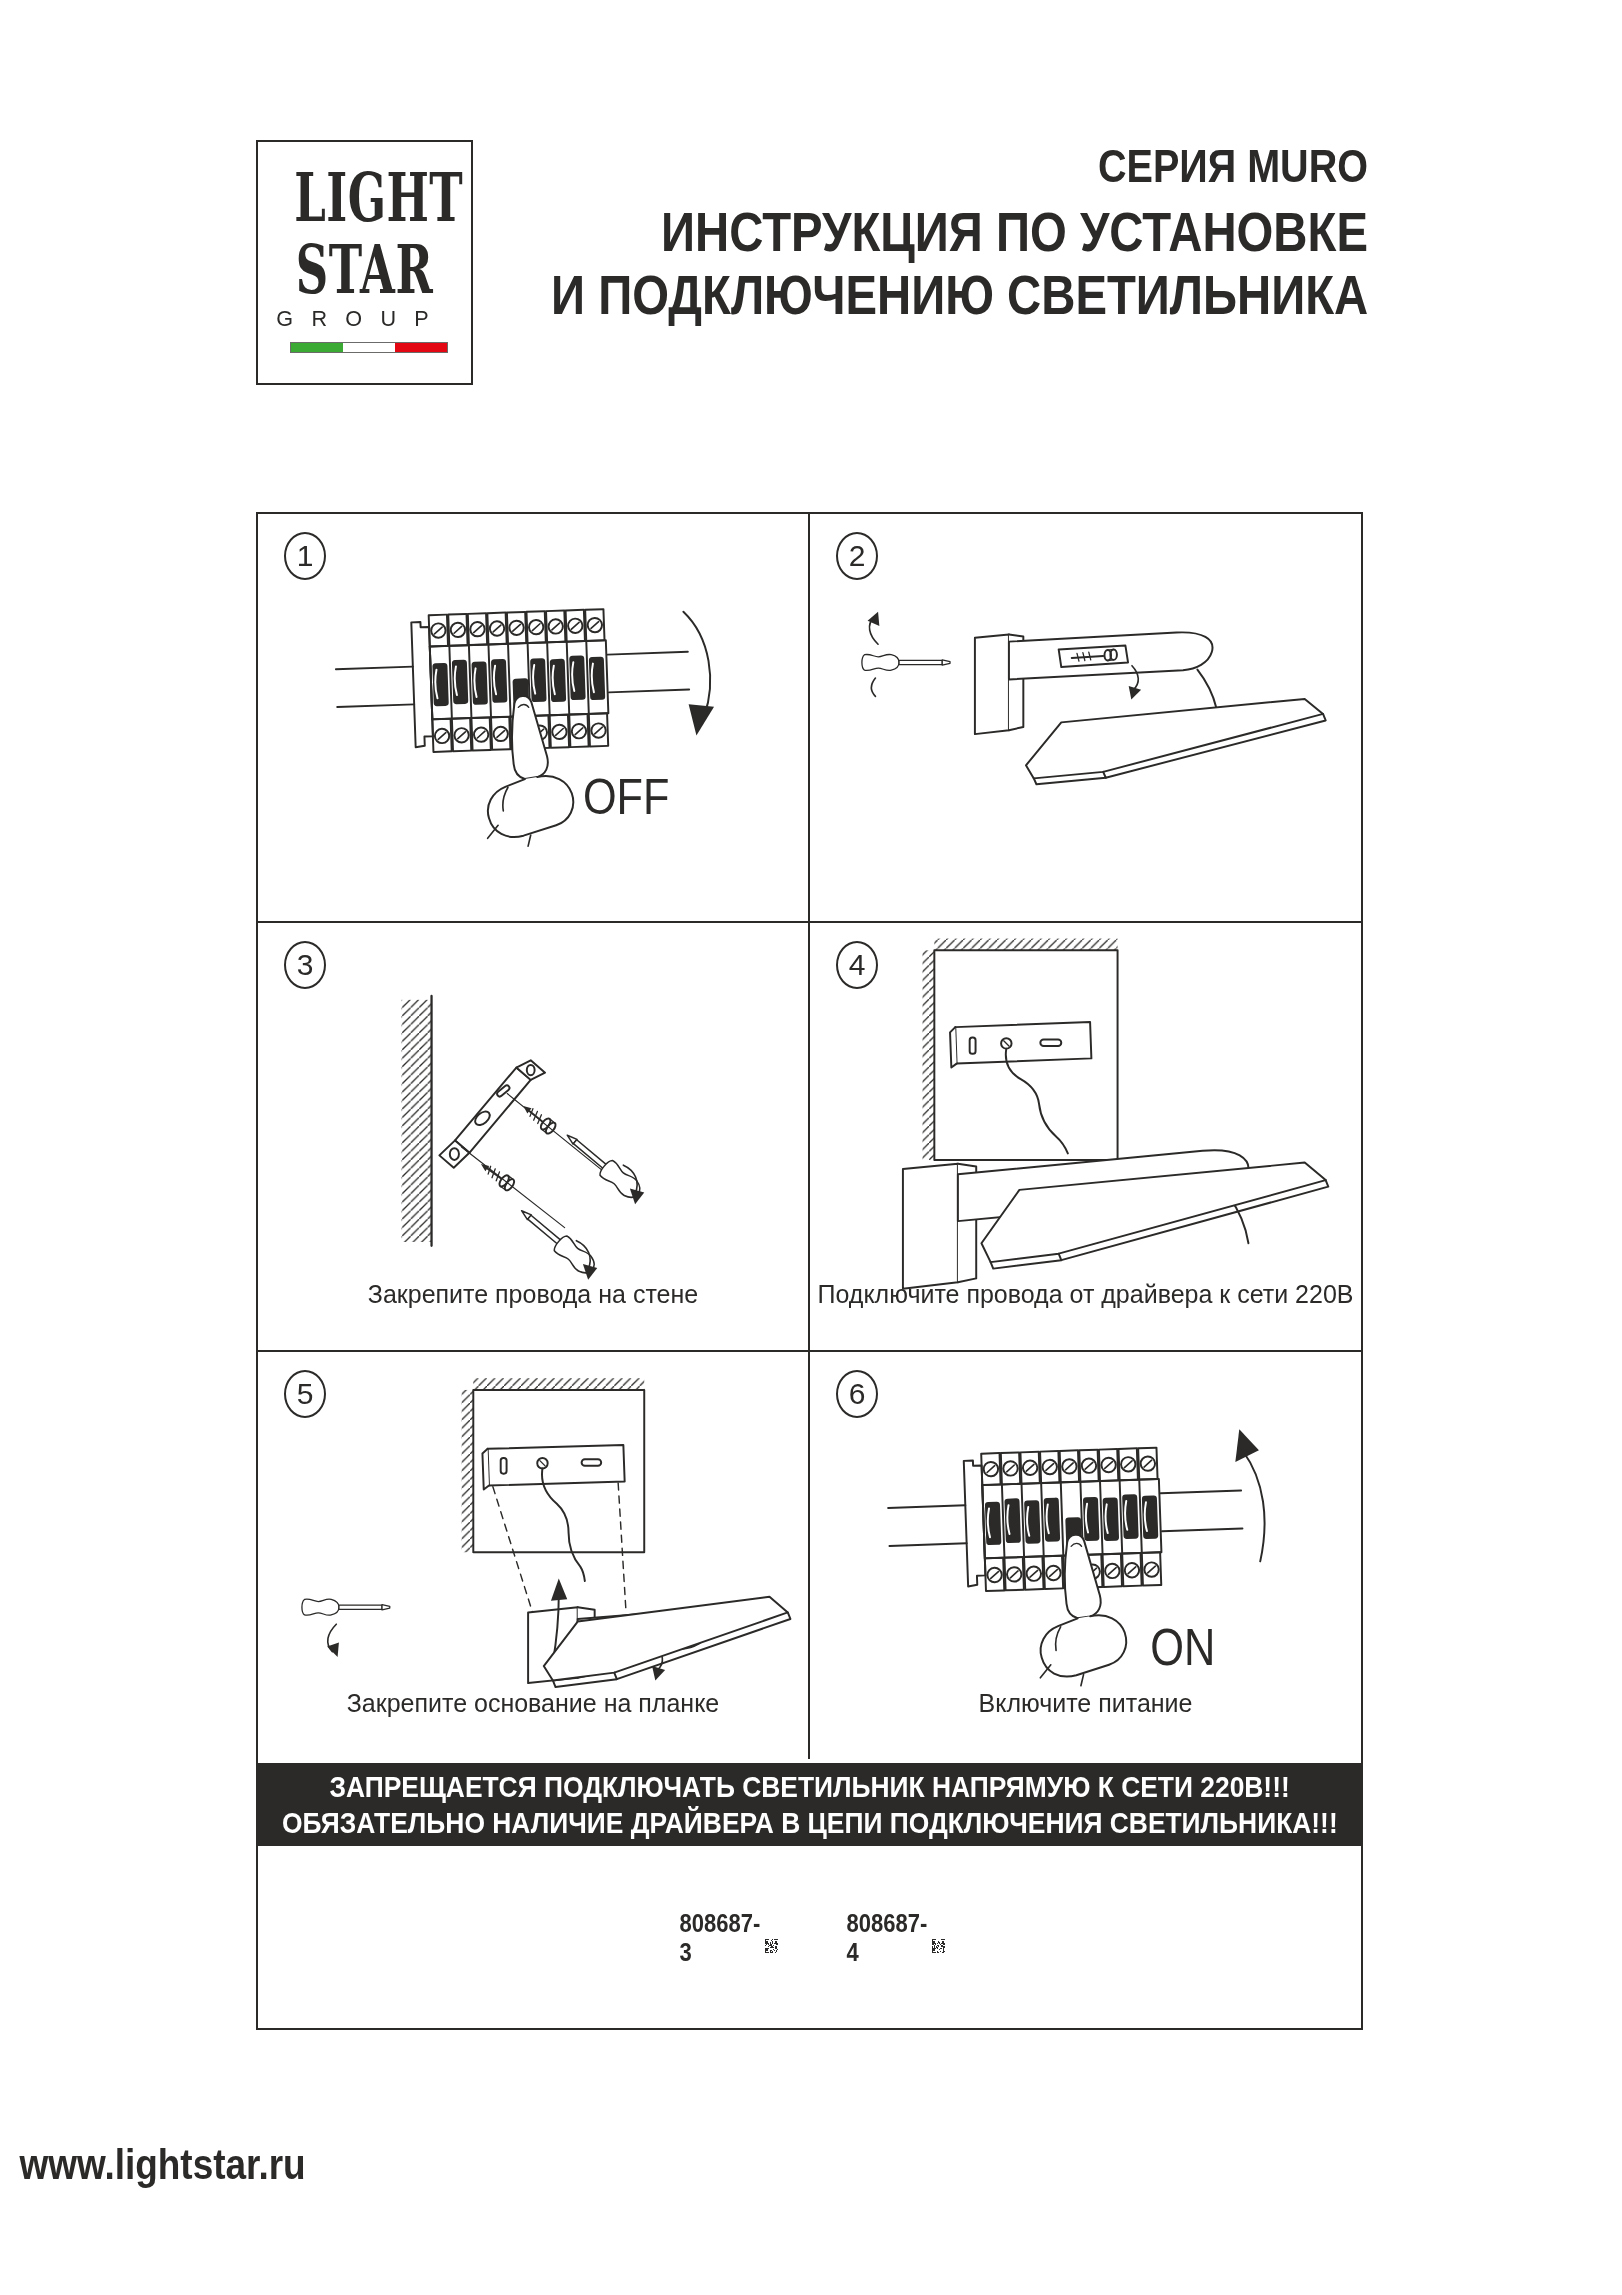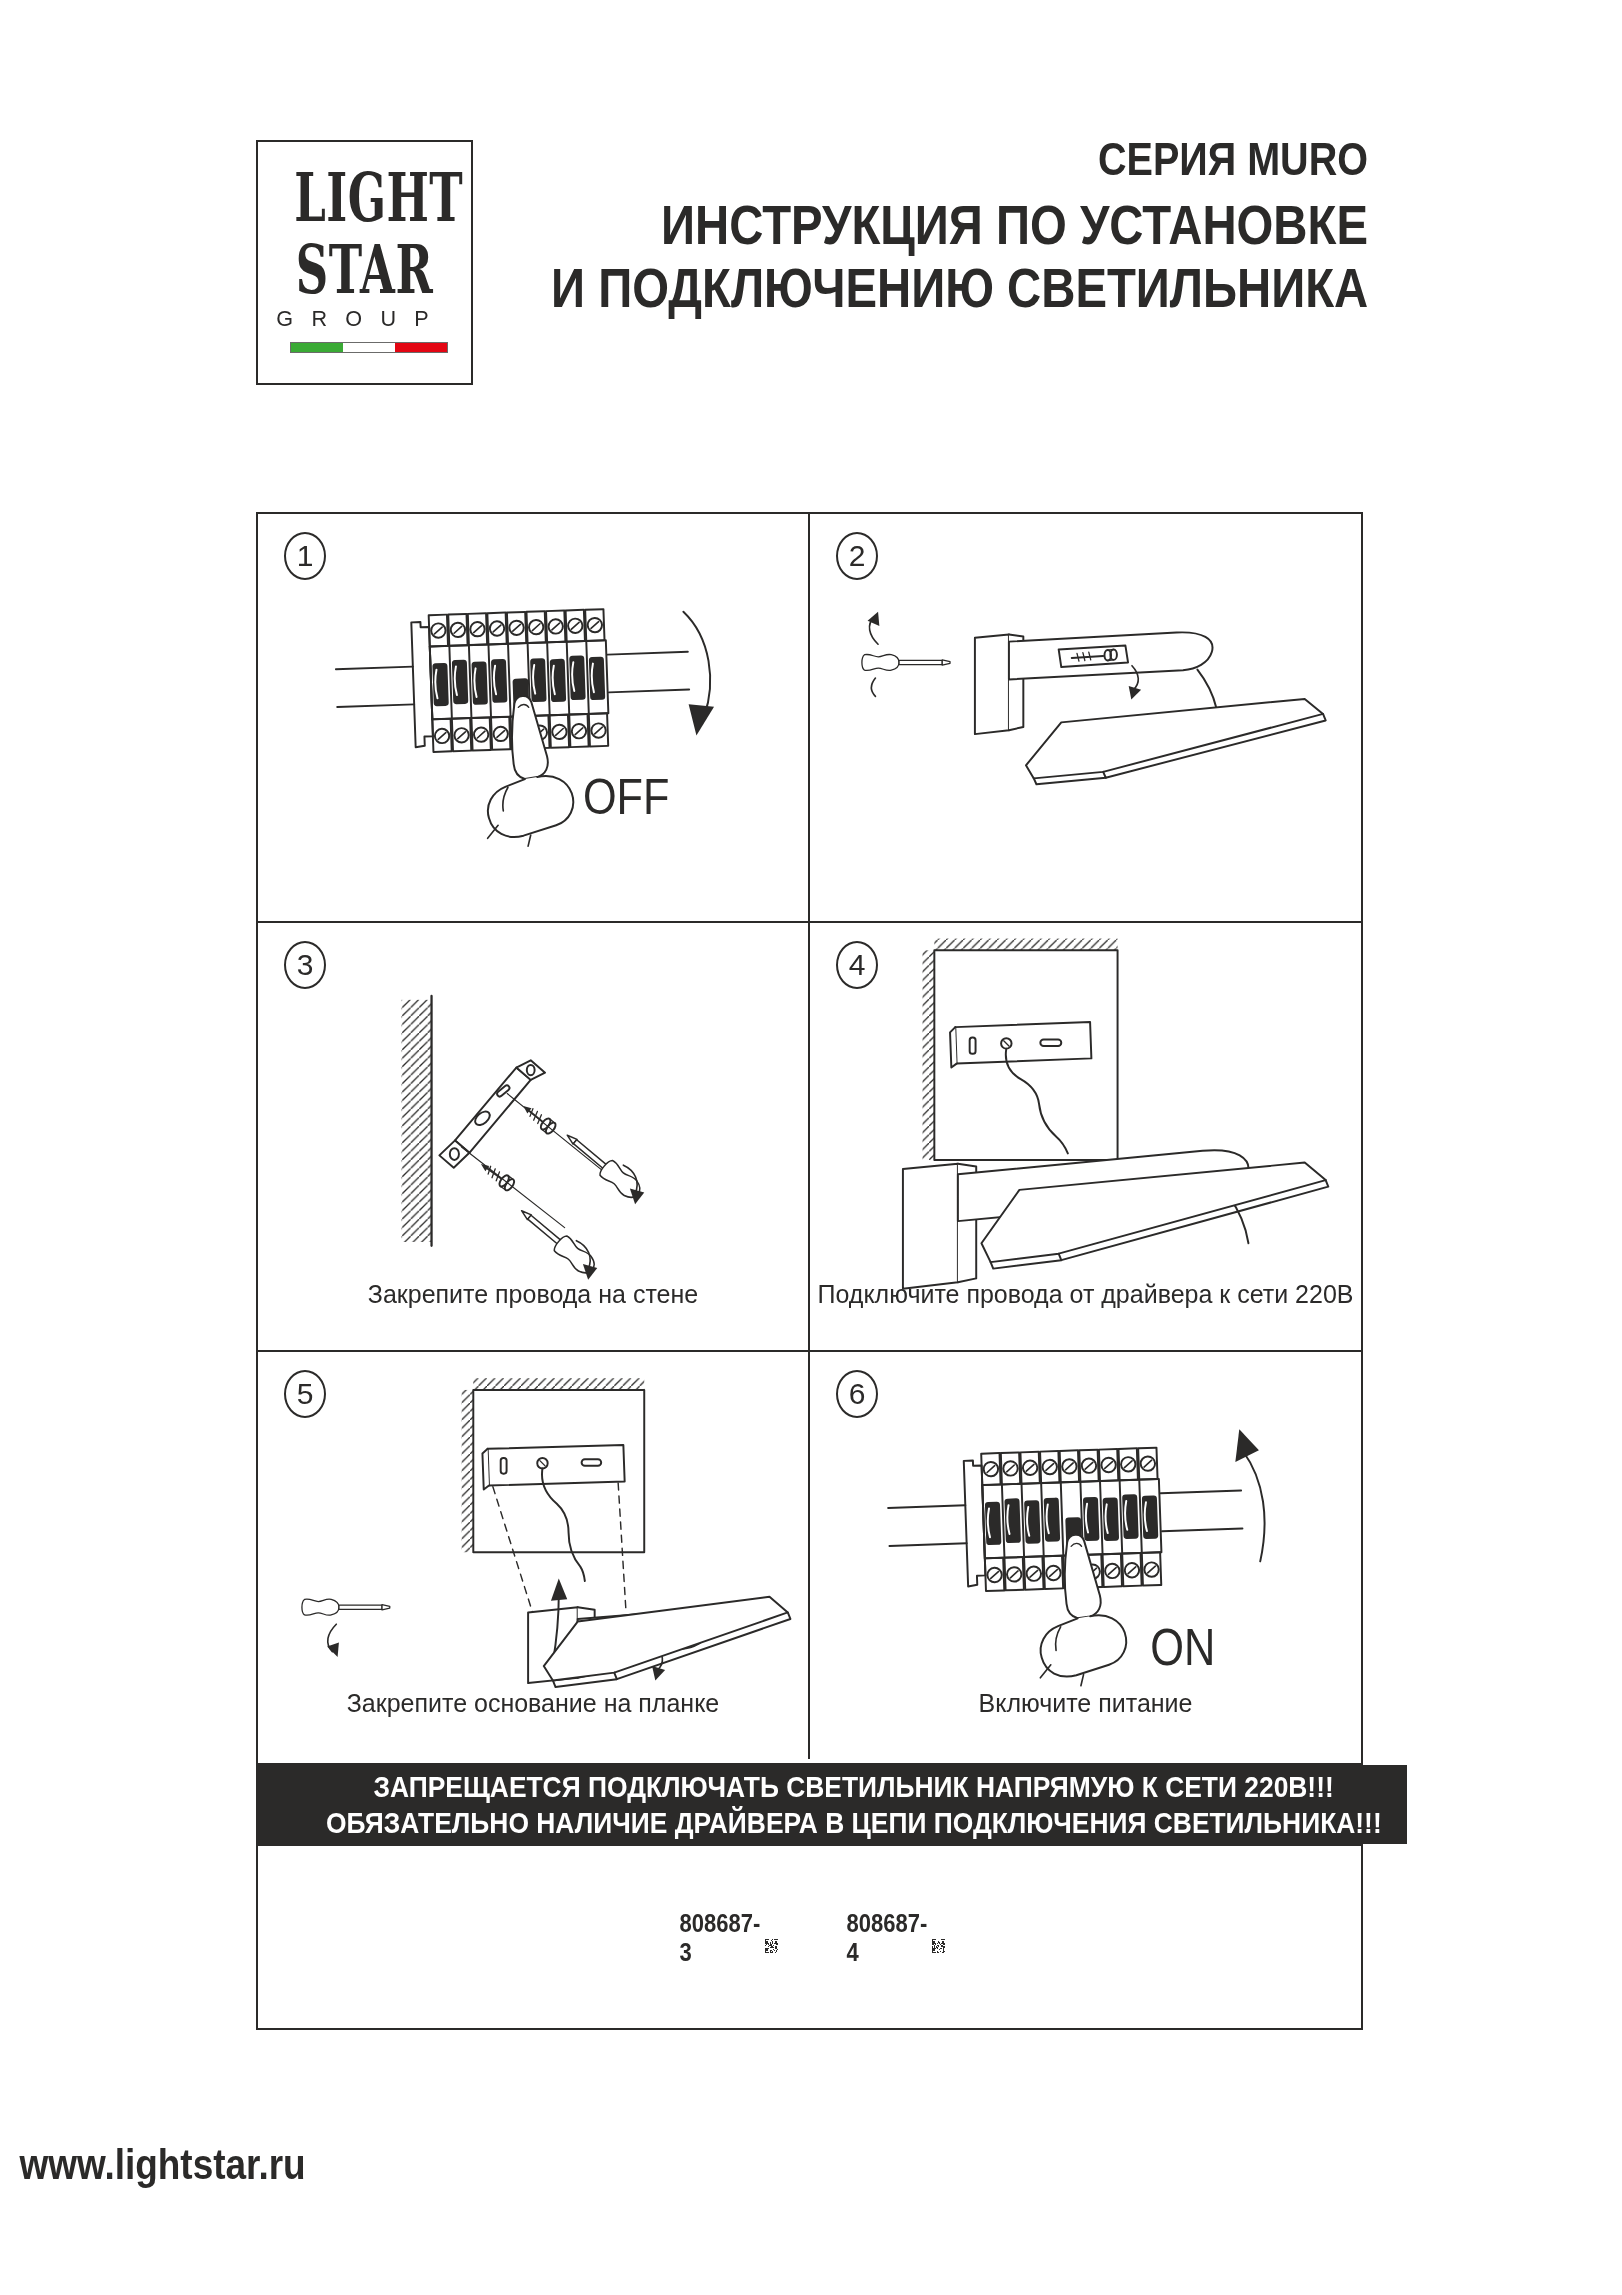--- a/index.html
+++ b/index.html
@@ -13,33 +13,33 @@
   .logo-group{position:absolute;left:0;right:0;top:164px;text-align:left;font-size:21.6px;font-weight:400;letter-spacing:18.3px;text-indent:18.3px;color:#2b2a29;}
   .flag{position:absolute;left:32px;top:200px;width:156px;height:8.5px;border:1.3px solid #6b6b6a;display:flex;box-sizing:content-box;}
   .flag span{flex:1;}
   .fg{background:#3aaa35;}
   .fw{background:#ffffff;}
   .fr{background:#e30613;}
   
   .header{right:255px;top:133px;text-align:right;white-space:nowrap;}
   .cxr{display:inline-block;transform:scaleX(.86);transform-origin:100% 50%;}
   .cxc{display:inline-block;transform:scaleX(.88);transform-origin:50% 50%;}
-  .h-series{font-size:46px;font-weight:700;line-height:52px;margin-bottom:9.2px;}
+  .h-series{font-size:46px;font-weight:700;line-height:52px;margin-bottom:9.2px;margin-top:7px;}
   .h-articles{font-size:55px;font-weight:700;line-height:62px;margin-bottom:43px;}
   .h-title{font-size:55px;font-weight:700;line-height:63px;}
   
   .grid{left:256px;top:512px;width:1107px;height:1253px;border:2px solid #2b2a29;box-sizing:border-box;display:grid;grid-template-columns:552px 551px;grid-template-rows:409px 429px 407px;}
   .cell{position:relative;box-sizing:border-box;}
   .cell.bR{border-right:2px solid #2b2a29;}
   .cell.bB{border-bottom:2px solid #2b2a29;}
   .stepnum{position:absolute;left:26px;top:18.3px;width:38px;height:44px;border:2px solid #2b2a29;border-radius:50%;display:flex;align-items:center;justify-content:center;font-size:30px;}
   .caption{position:absolute;left:0;right:0;bottom:41px;text-align:center;font-size:25px;white-space:pre-wrap;color:#2b2a29;}
   .ill{position:absolute;left:0;top:0;width:100%;height:100%;stroke:#2b2a29;fill:none;stroke-width:3;stroke-linecap:round;stroke-linejoin:round;}
   
-  .warning{left:256px;top:1765px;width:1107px;height:79px;background:#2b2a29;color:#ffffff;display:flex;flex-direction:column;align-items:center;justify-content:center;text-align:center;padding-left:44px;}
+  .warning{left:256px;top:1765px;width:1107px;height:79px;background:#2b2a29;color:#ffffff;display:flex;flex-direction:column;align-items:center;justify-content:center;text-align:center;}
   .wline{font-size:30px;font-weight:700;line-height:36px;white-space:nowrap;}
   
   .qrbox{left:256px;top:1844px;width:1107px;height:186px;border:2px solid #2b2a29;box-sizing:border-box;background:#fff;display:flex;justify-content:center;gap:62px;padding-top:18.3px;}
   .qr-item{display:flex;flex-direction:row;align-items:center;width:105px;}
   .qr-label{font-size:25px;font-weight:700;margin-bottom:17px;}
   .qr-code{width:86px;height:86px;shape-rendering:crispEdges;}
   
   .footer{left:0;right:16px;top:2132px;text-align:left;font-size:42px;font-weight:700;color:#2b2a29;margin-top:9px;}
   text{font-family:"Liberation Sans",sans-serif;}
 </style>

